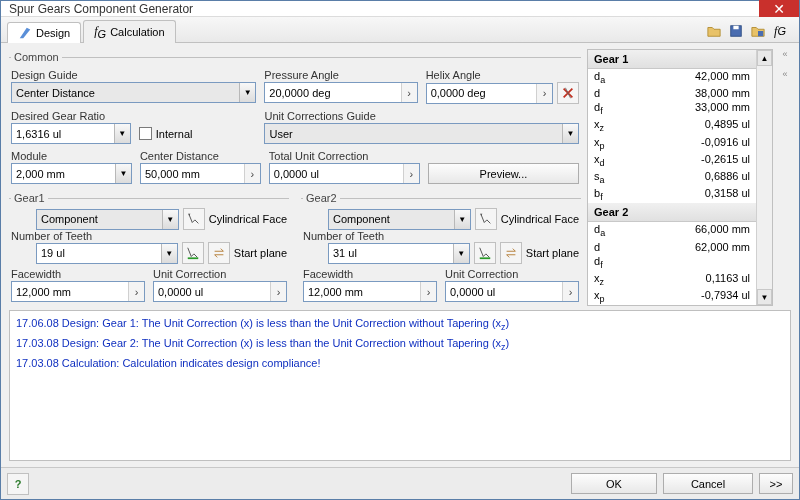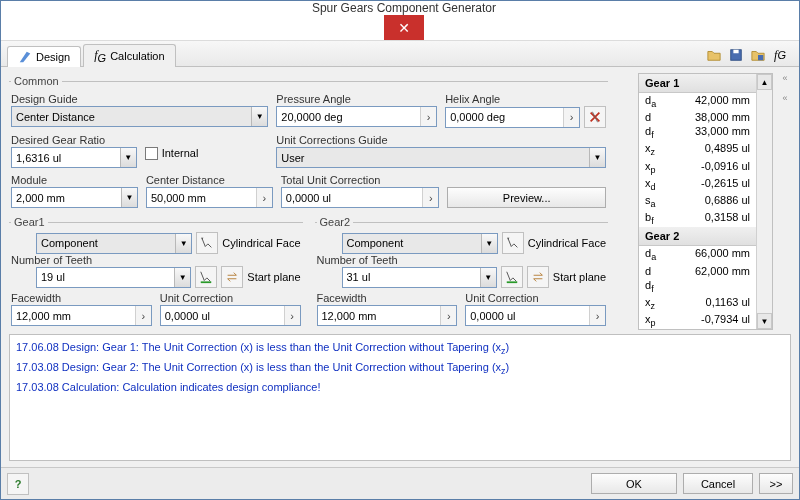--- a/index.html
+++ b/index.html
@@ -1,46 +1,46 @@
 <!DOCTYPE html>
 <html><head>
 <meta charset="utf-8">
 <style>
   * { box-sizing: border-box; font-family: "Segoe UI", Tahoma, sans-serif; font-size: 11px; }
   body { margin: 0; background: #fff; }
   .window { width: 800px; height: 500px; border: 1px solid #5a7ea8; display: flex; flex-direction: column; background: #f0f0f0; position: relative; }
-  .titlebar { height: 40px; background: #fff; display: flex; align-items: center; padding: 0 0 0 8px; border-bottom: 1px solid #dcdcdc; flex-direction: column; }
+  .titlebar { height: 16px; background: #fff; display: flex; align-items: center; padding: 0 0 0 8px; border-bottom: 1px solid #dcdcdc; }
   .titlebar .title { flex: 1; color: #333; font-size: 12px; }
   .close { width: 40px; height: 28px; background: #c9302c; color: #fff; display: flex; align-items: center; justify-content: center; font-size: 14px; cursor: pointer; }
   .tabbar { height: 26px; display: flex; align-items: flex-end; padding: 2px 6px 0 6px; background: linear-gradient(#f7f7f7, #e9e9e9); border-bottom: 1px solid #c0c0c0; }
   .tab { display: flex; align-items: center; gap: 4px; padding: 3px 10px; border: 1px solid #c0c0c0; border-bottom: none; background: #fff; border-radius: 3px 3px 0 0; margin-right: 2px; cursor: pointer; position: relative; top: 1px; }
   .tab.inactive { background: #f0f0f0; }
   .tabbar .spacer { flex: 1; }
   .tool-icons { display: flex; gap: 4px; padding: 2px 4px; }
   .tool-icons span { width: 18px; height: 18px; display: flex; align-items: center; justify-content: center; cursor: pointer; }
   .body-area { flex: 1; display: flex; flex-direction: column; padding: 6px 8px; gap: 4px; overflow: hidden; }
   .main-row { display: flex; gap: 6px; flex: 0 0 auto; }
   .form-area { flex: 1; display: flex; flex-direction: column; gap: 2px; }
-  .results-panel { width: 135px; border: 1px solid #c0c0c0; background: #fff; display: flex; margin-left: 24px; }
+  .results-panel { width: 186px; border: 1px solid #c0c0c0; background: #fff; display: flex; }
   .results-inner { flex: 1; overflow: hidden; }
   .scroll { width: 16px; background: #f0f0f0; border-left: 1px solid #d0d0d0; display: flex; flex-direction: column; }
   .scroll-btn { height: 16px; background: #e8e8e8; border: 1px solid #c8c8c8; display: flex; align-items: center; justify-content: center; font-size: 8px; cursor: pointer; }
   .scroll .track { flex: 1; }
   fieldset { border: 1px solid #c0c0c0; border-width: 1px 0 0 0; margin: 2px 0; padding: 4px 2px 2px 2px; }
   legend { color: #444; padding: 0 3px; }
   .row { display: flex; gap: 8px; }
   .col { flex: 1; display: flex; flex-direction: column; gap: 1px; }
   .lbl { color: #333; margin-top: 2px; }
   .combo, .spin { height: 21px; border: 1px solid #7a9ac0; background: #fff; display: flex; align-items: center; }
   .combo.static { background: #e8e8e8; }
   .combo .val { flex: 1; padding: 0 4px; }
   .combo .arrow, .spin .arrow { width: 16px; height: 100%; background: linear-gradient(#f8f8f8,#dcdcdc); border-left: 1px solid #b8b8b8; display: flex; align-items: center; justify-content: center; font-size: 8px; cursor: pointer; }
   .spin .val { flex: 1; padding: 0 4px; }
   .spin .chev { width: 16px; height: 100%; display: flex; align-items: center; justify-content: center; font-size: 11px; color: #444; cursor: pointer; border-left: 1px solid #d0d0d0; background:#f4f4f4;}
-  .checkbox { display: flex; align-items: flex-start; gap: 4px; }
+  .checkbox { display: flex; align-items: center; gap: 4px; }
   .checkbox .box { width: 13px; height: 13px; border: 1px solid #7a7a7a; background: #fff; }
   .btn { height: 21px; border: 1px solid #adadad; background: linear-gradient(#fdfdfd,#e8e8e8); padding: 0 12px; display: flex; align-items: center; justify-content: center; cursor: pointer; }
   .btn.primary { border-color: #2a7ab0; box-shadow: 0 0 0 1px #7ab5de inset; }
   .icon-btn { width: 22px; height: 22px; border: 1px solid #c0c0c0; background: #f5f5f5; display: flex; align-items: center; justify-content: center; cursor: pointer; }
   .gear-grid { display: grid; grid-template-columns: 1fr 1fr; gap: 0 12px; }
   .pick-row { display: flex; align-items: center; gap: 4px; }
   .pick-row .combo { flex: 1; margin-left: 25px; }
   .msg-box { border: 1px solid #bfbfbf; background: #fff; padding: 4px 6px; overflow-y: auto; line-height: 16px; }
   .msg-box div { color: #1030c0; }
   .msg-box sub { font-size: 9px; }
@@ -368,20 +368,20 @@
   </div>
 
   <div class="footer">
     <div class="icon-btn">
         <span style="color:#2a7a2a;font-weight:bold">?</span>
       </div>
     <div class="spacer"></div>
     <div class="btn" style="width:86px">
         <span>OK</span>
       </div>
-    <div class="btn" style="width:70px">
+    <div class="btn" style="width:90px">
         <span>Cancel</span>
       </div>
     <div class="btn" style="width:34px">
         <span>&gt;&gt;</span>
       </div>
   </div>
 </div>
 
 </body></html>

